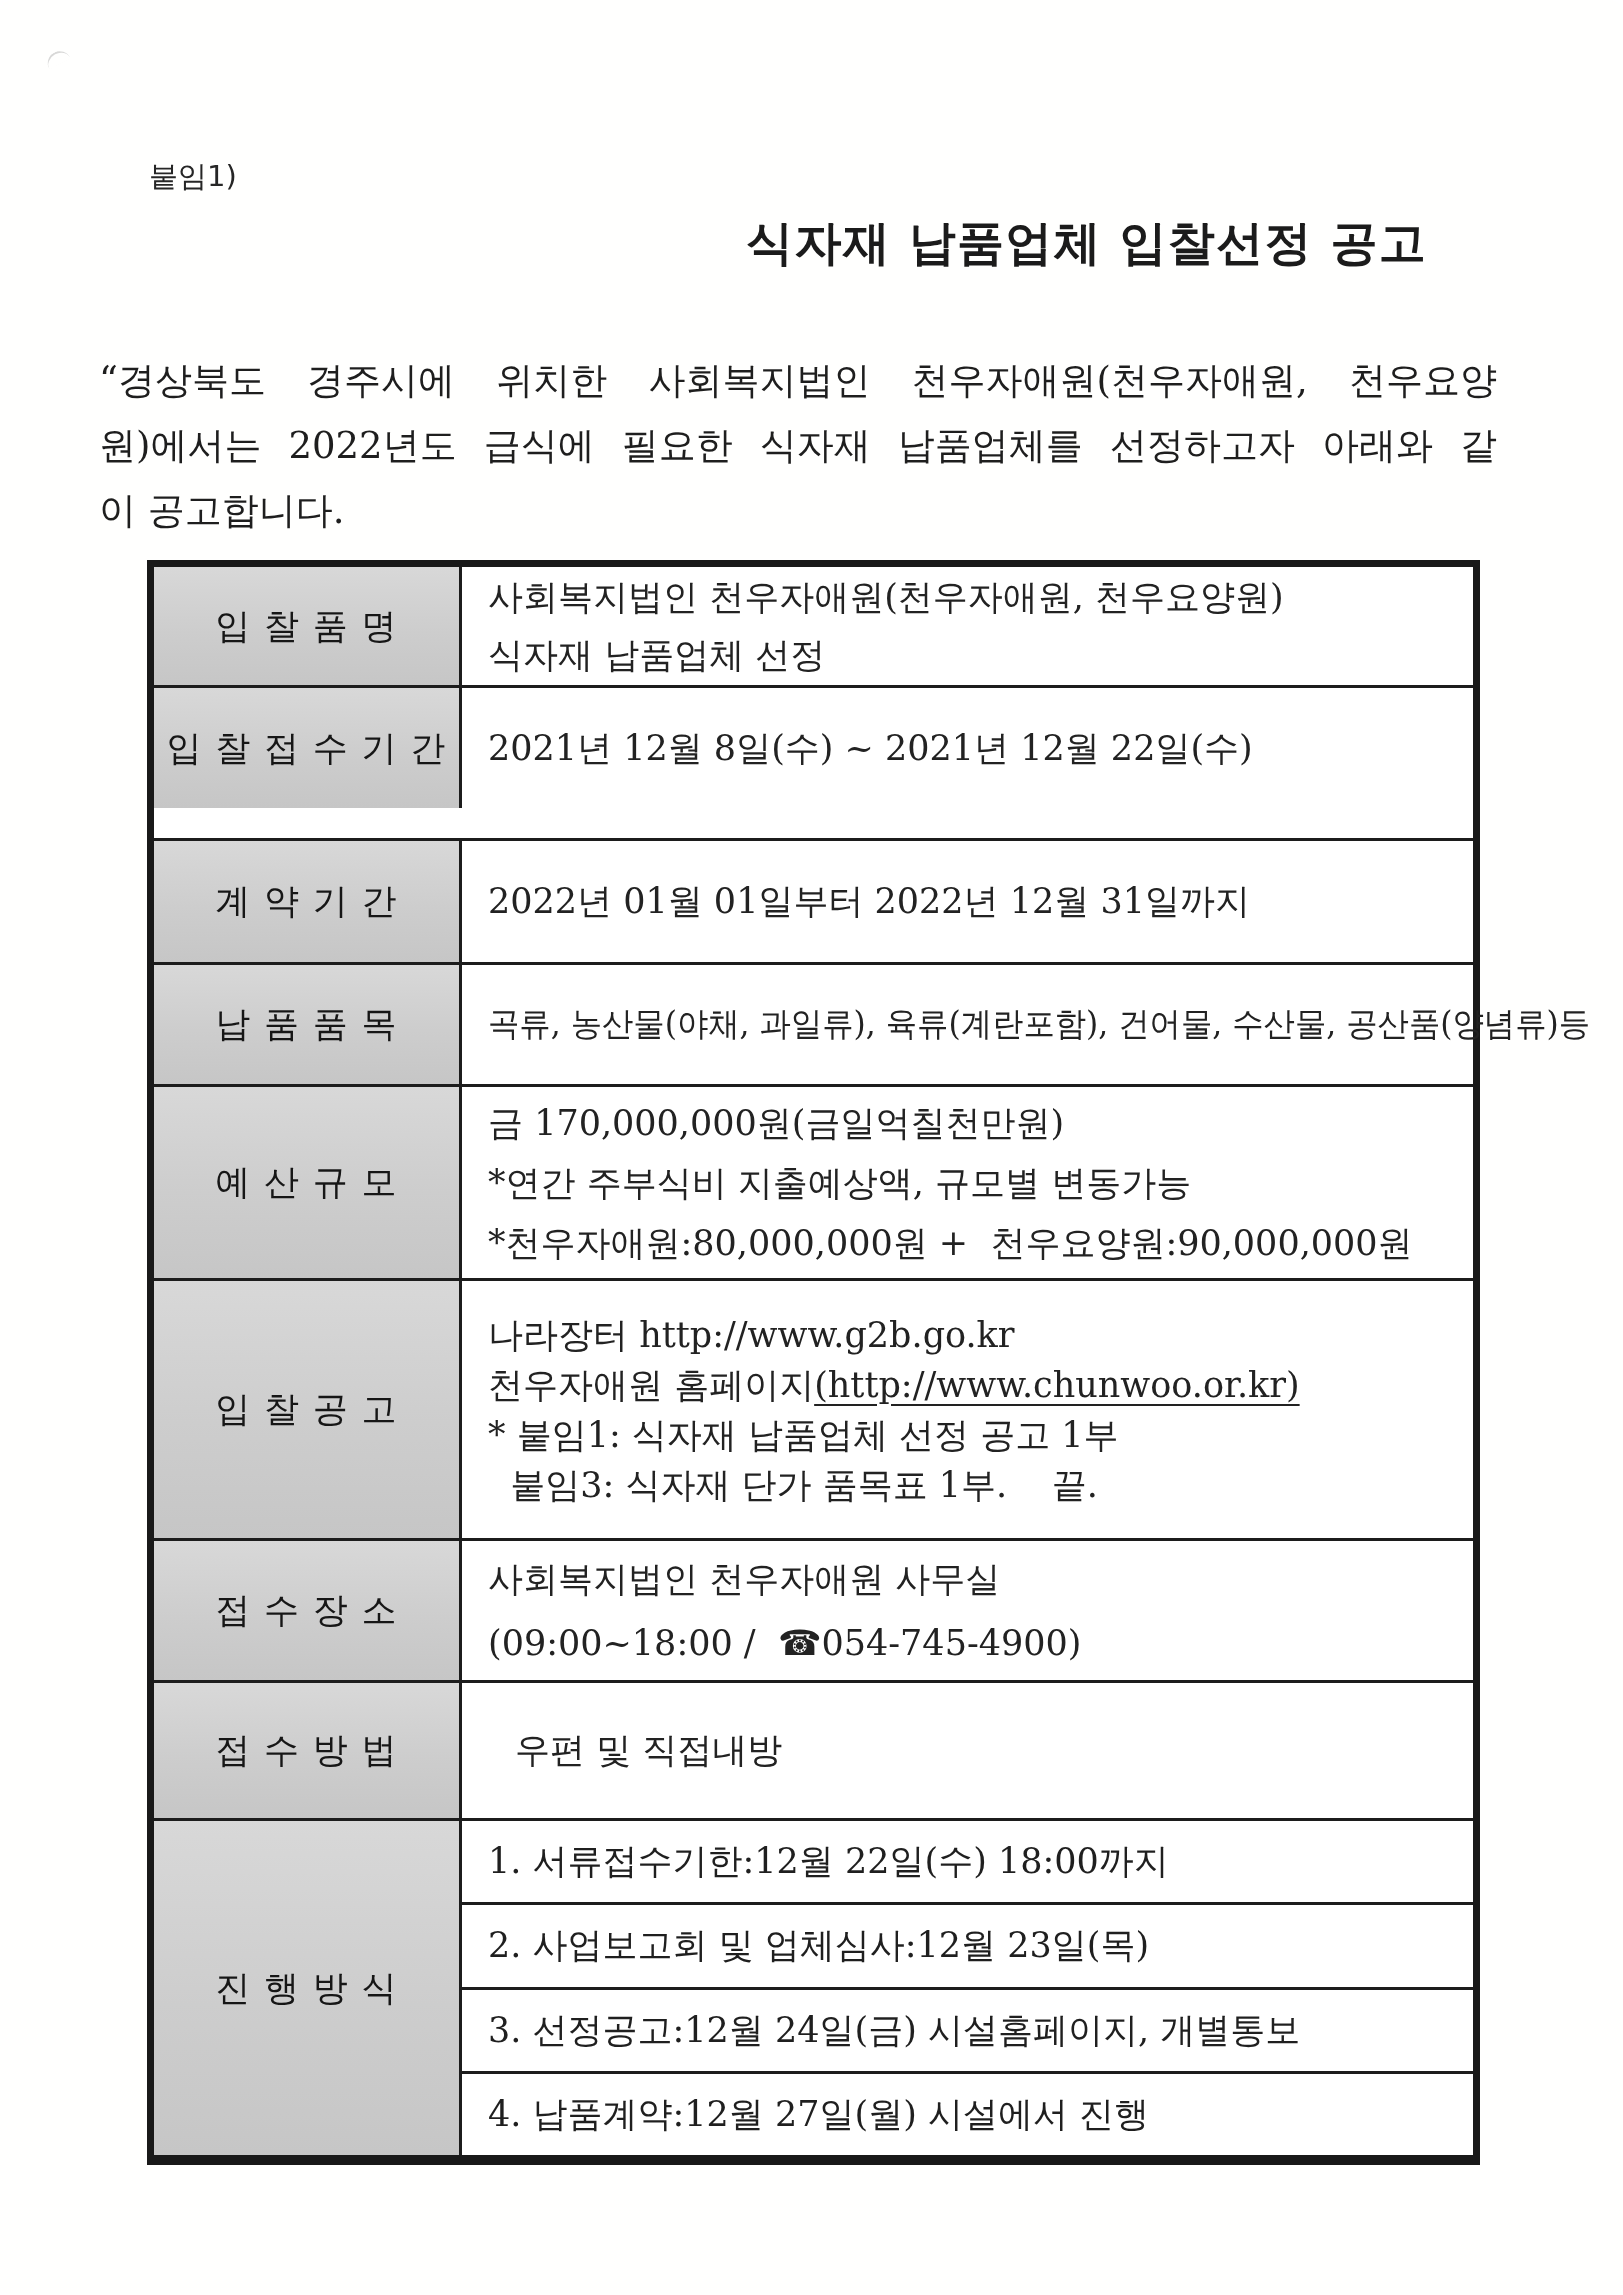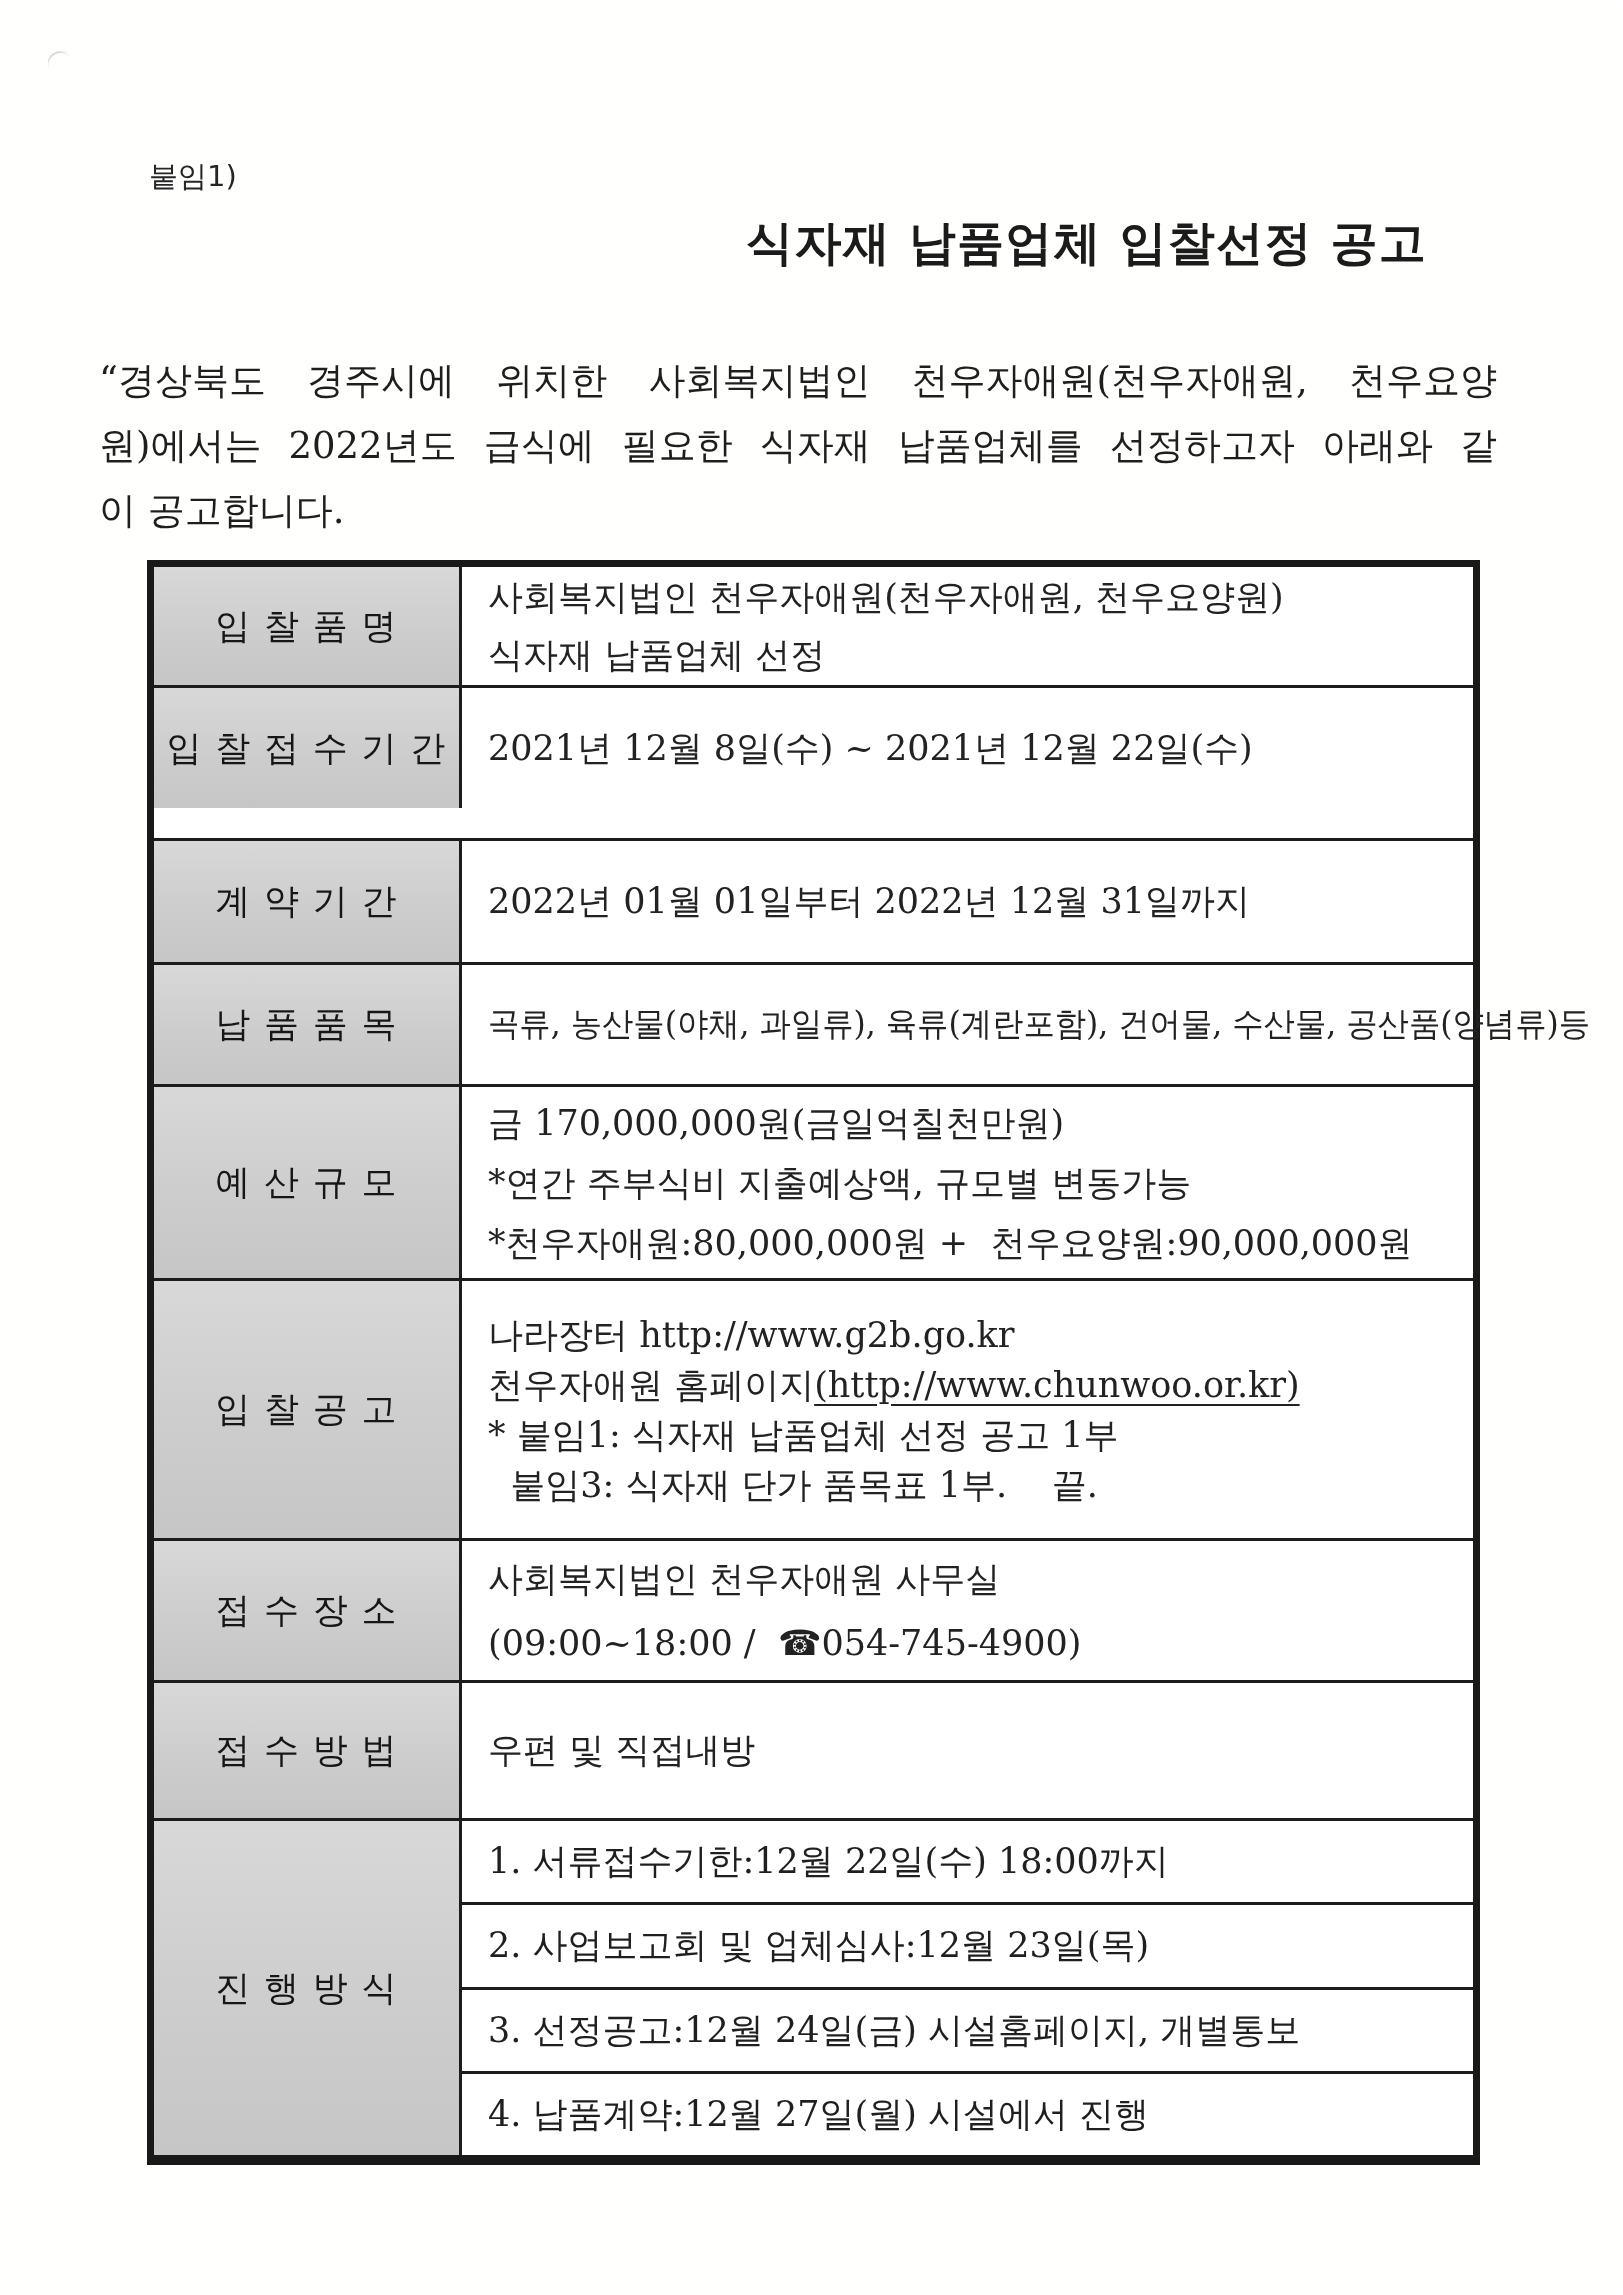--- a/index.html
+++ b/index.html
@@ -118,21 +118,21 @@
   }
   .t-content .cell-line { white-space: pre-wrap; }
 
   .h-r1 { height: 118px; }
   .h-r2 { height: 120px; }
   .h-r3 { height: 121px; margin-top: 30px; }
   .h-r4 { height: 119px; }
   .h-r5 { height: 191px; }
   .h-r6 { height: 257px; }
   .h-r7 { height: 139px; }
-  .h-r8 { height: 135px; }
+  .h-r8 { height: 135px; gap: 27px; }
   .h-r9 { height: 334px; }
 
   .lh88  .cell-line { line-height: 58px; }
   .lh92  .cell-line { line-height: 60px; }
   .lh76  .cell-line { line-height: 50px; }
   .lh98  .cell-line { line-height: 64px; }
 
   .condensed .cell-line {
     font-size: 33px;
     transform: scaleX(0.95);

